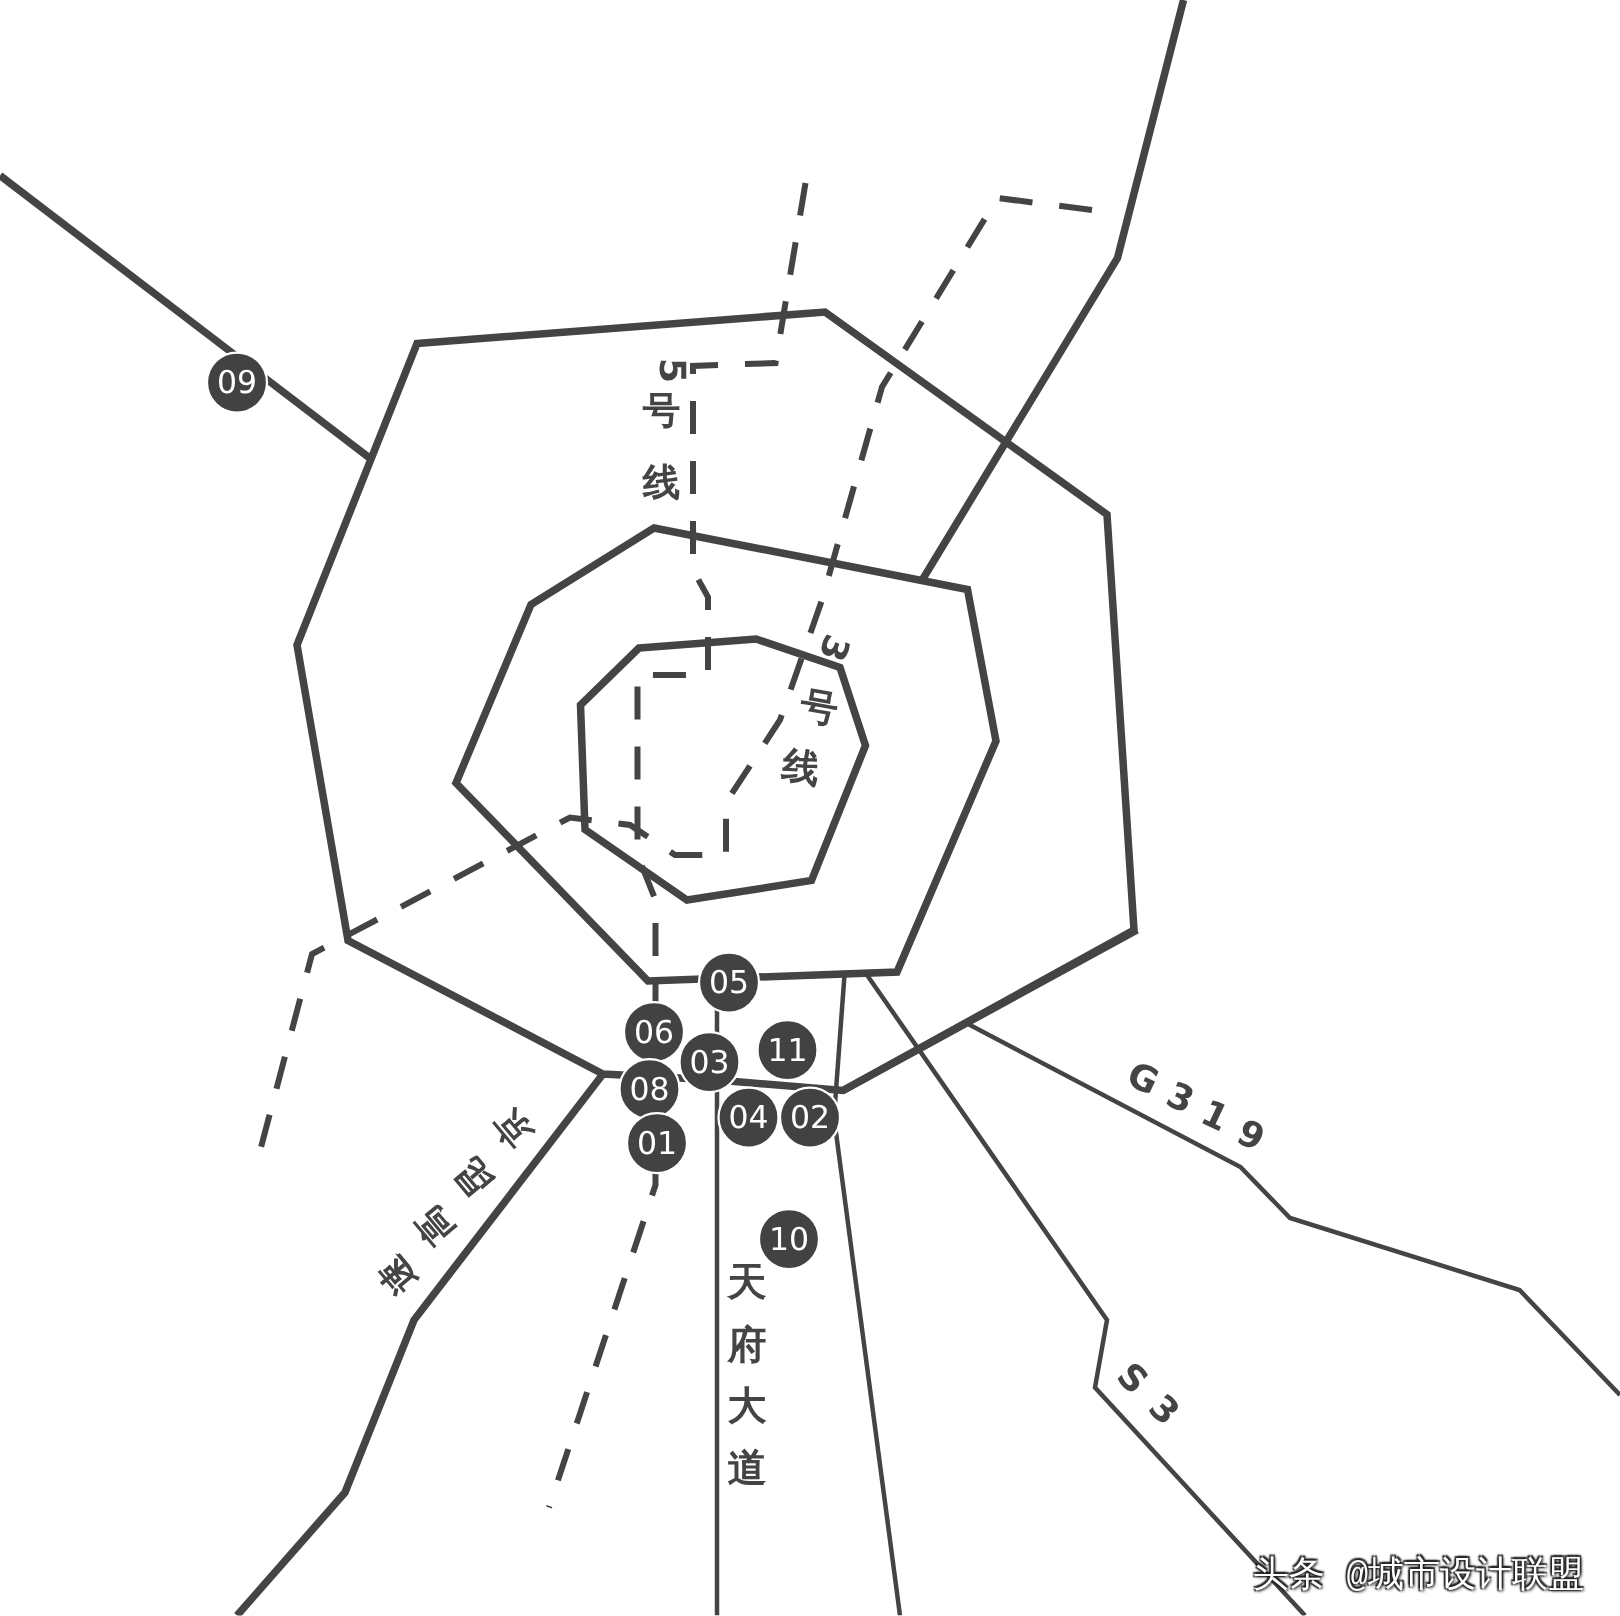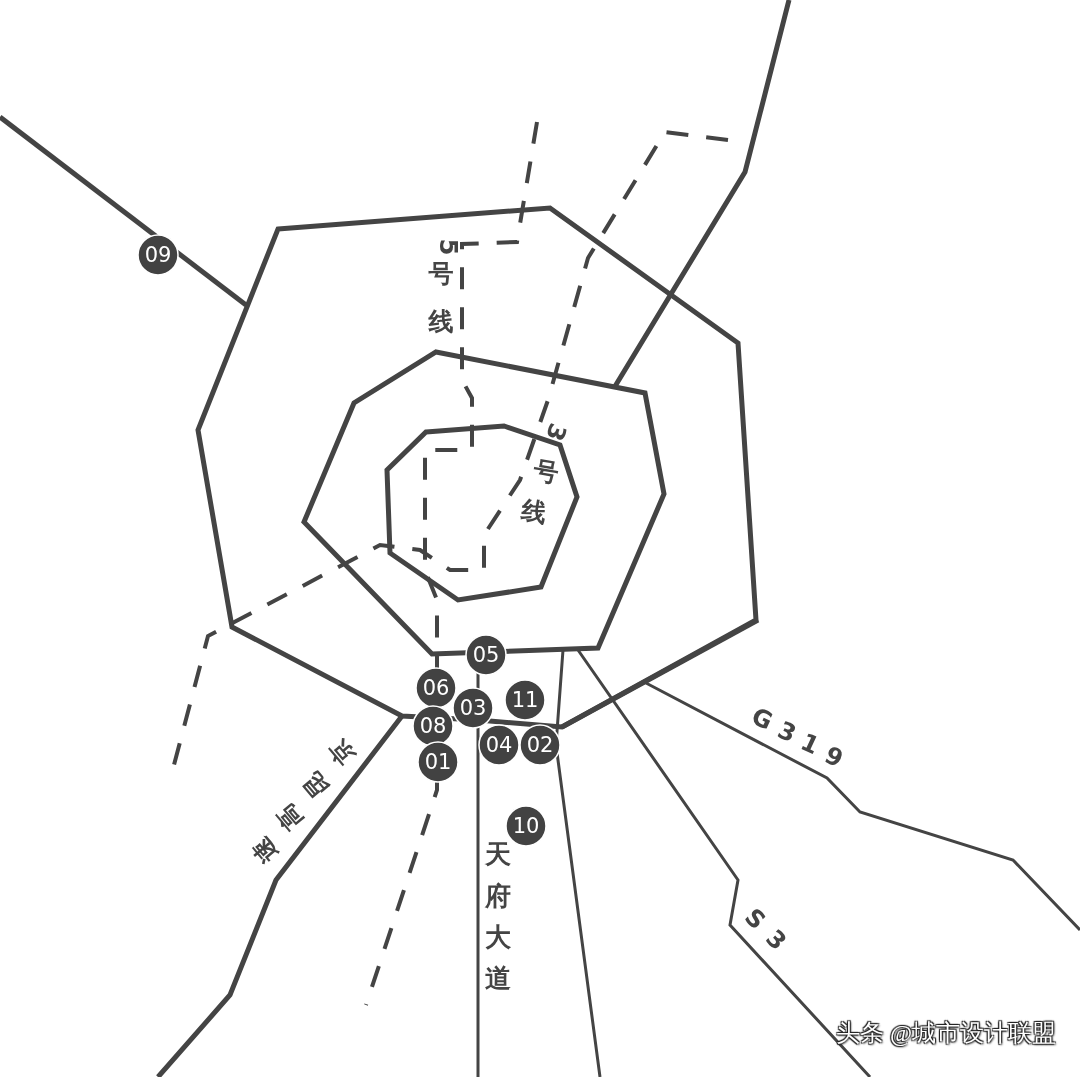--- a/index.html
+++ b/index.html
@@ -5,21 +5,21 @@
     html, body { margin: 0; padding: 0; background: #ffffff; }
     body { width: 1080px; height: 1077px; overflow: hidden; position: relative; font-family: "DejaVu Sans", sans-serif; }
     #map { position: absolute; left: 0; top: 0; width: 1080px; height: 1077px; }
     .ring { fill: none; stroke: #444444; stroke-width: 5; stroke-linejoin: miter; }
     .road-thick { fill: none; stroke: #444444; stroke-width: 5; }
     .road-thin { fill: none; stroke: #444444; stroke-width: 3; }
     .metro { fill: none; stroke: #444444; stroke-width: 4; stroke-dasharray: 22 18; }
     .marker circle { fill: #424242; stroke: #ffffff; stroke-width: 1.5; }
     .marker text { fill: #ffffff; font-family: "DejaVu Sans", sans-serif; font-size: 21px; text-anchor: middle; dominant-baseline: central; }
     .label { fill: #444444; font-family: "DejaVu Sans", sans-serif; font-weight: bold; }
-    .watermark { position: absolute; right: 24px; bottom: 28px; font-size: 24px; color: #ffffff; font-family: Liberation Serif, serif; text-shadow: 1px 1px 2px #222, -1px -1px 1px #222, 1px -1px 1px #222, -1px 1px 1px #222; }
+    .watermark { position: absolute; right: 24px; bottom: 12px; font-size: 24px; color: #ffffff; font-family: Liberation Mono, monospace; text-shadow: 1px 1px 2px #222, -1px -1px 1px #222, 1px -1px 1px #222, -1px 1px 1px #222; }
   </style>
 </head>
 <body>
 
 <svg id="map" viewBox="0 0 1080 1077" xmlns="http://www.w3.org/2000/svg">
 
   <polygon class="ring" points="278,229 550,208 738,343 756,620 562,727 478,720 402,716 232,627 198,430"></polygon>
   <polygon class="ring" points="436,352 645,393 664,494 598,648 432,654 304,522 354,403"></polygon>
   <polygon class="ring" points="426,432 504,426 560,445 577,497 541,587 458,600 390,553 387,470"></polygon>
 

